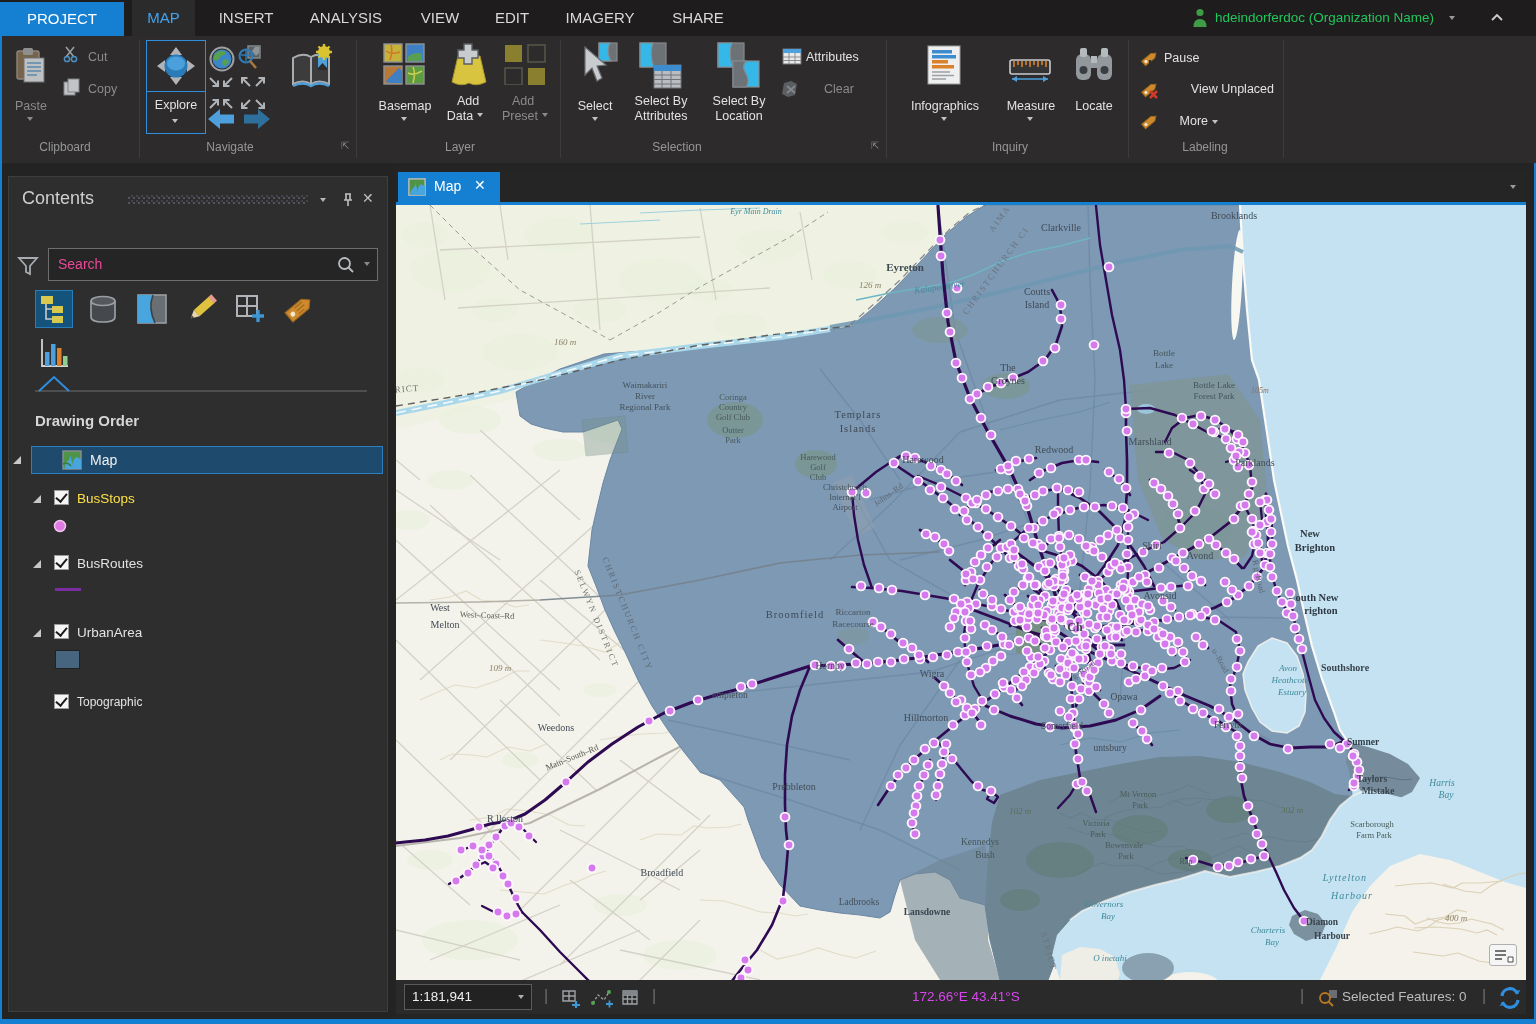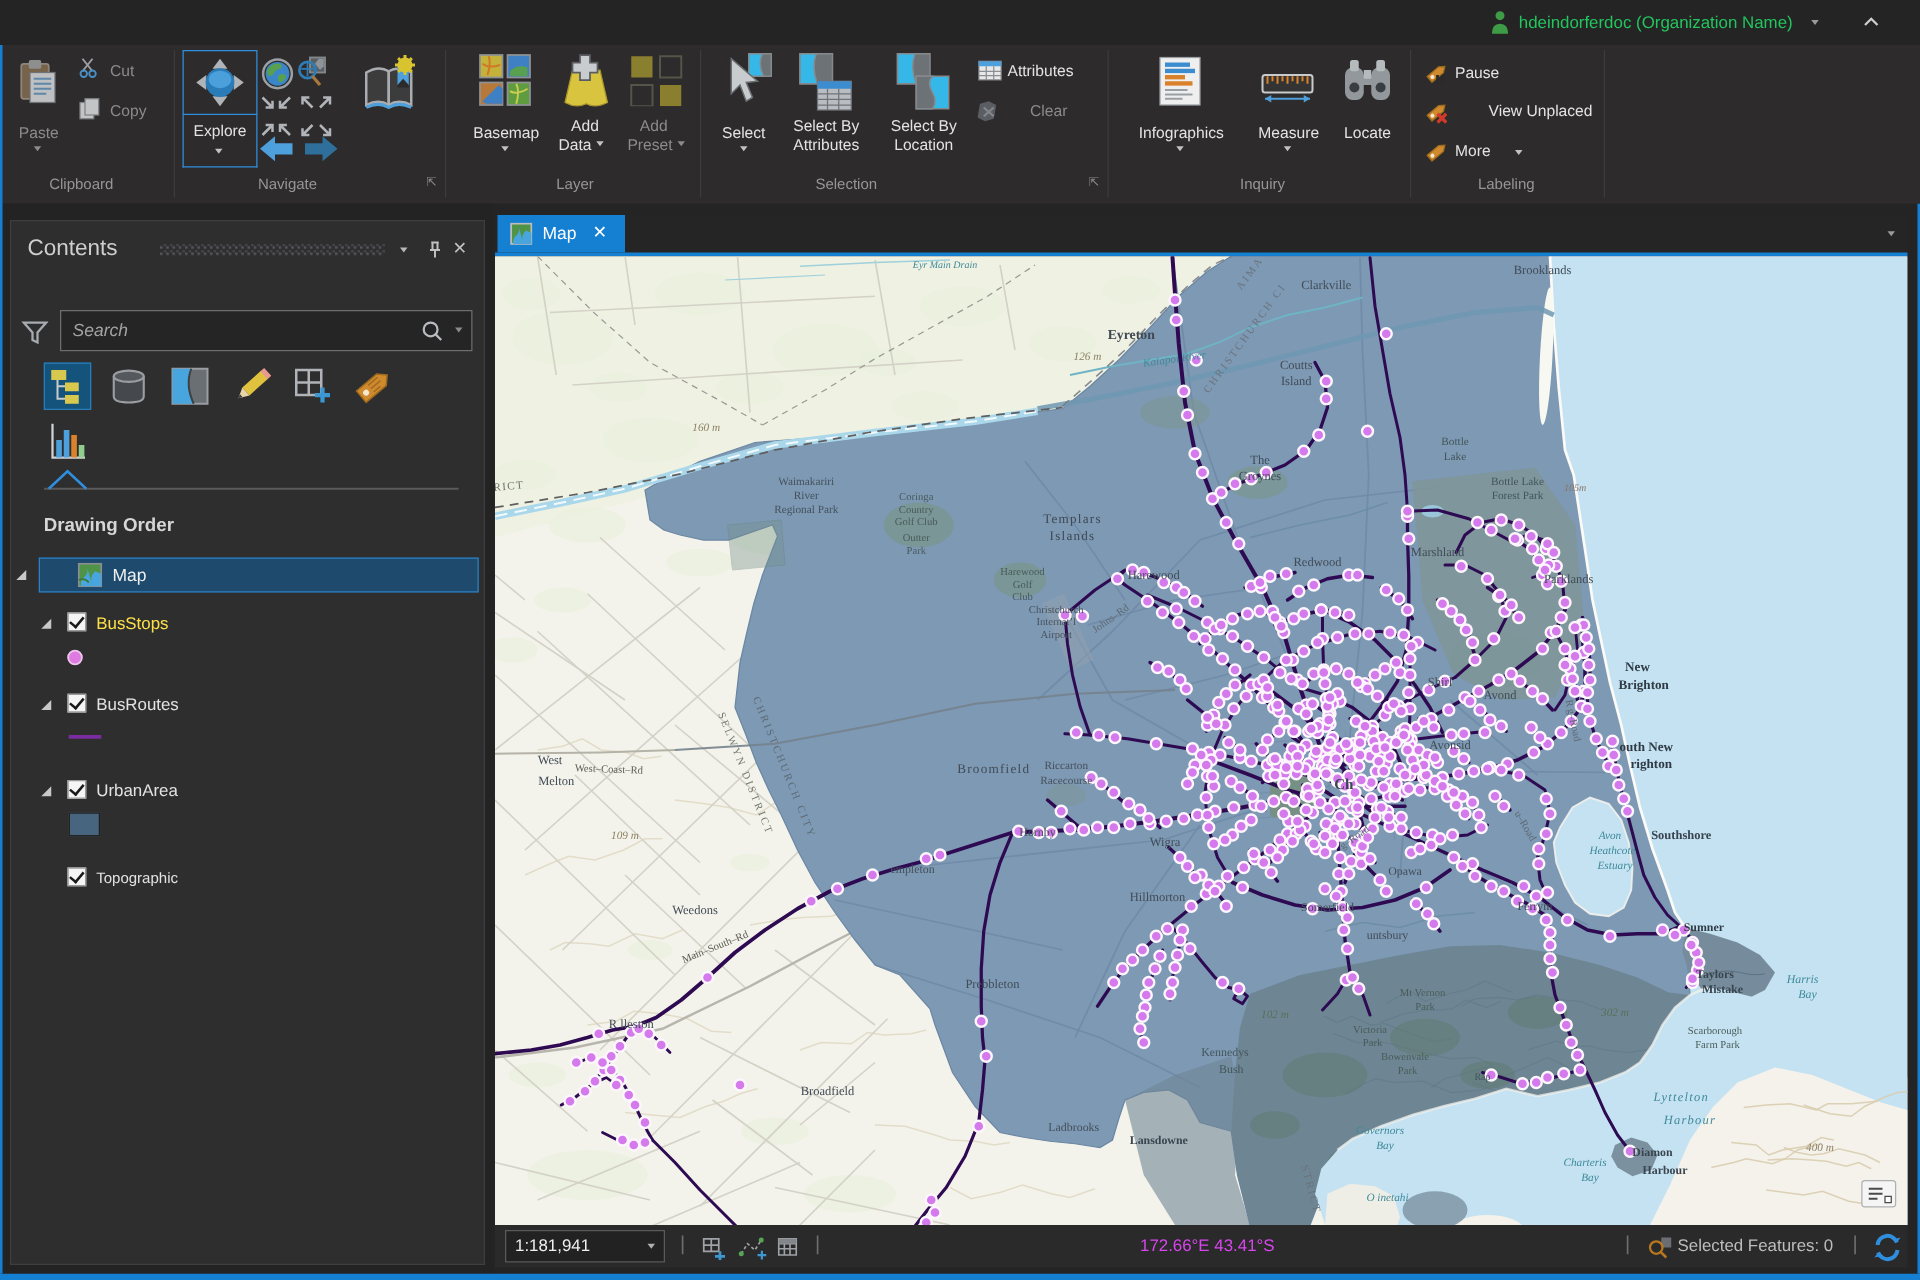--- a/index.html
+++ b/index.html
@@ -32,20 +32,30 @@
 
 #bleft{position:absolute;left:0;top:36px;width:2px;height:983px;background:#1580d2}
 #bright{position:absolute;left:1534px;top:163px;width:2px;height:856px;background:#1580d2}
 #bbottom{position:absolute;left:0;top:1019px;width:1536px;height:5px;background:#1580d2}
 .chk{position:absolute;width:15px;height:15px;background:#f5f5f5;border:1px solid #9a9a9a}
 .chk:after{content:"";position:absolute;left:3px;top:0px;width:5px;height:9px;border:solid #1a1a1a;border-width:0 2px 2px 0;transform:rotate(40deg)}
 </style></head>
 <body>
 <div id="app">
 
+<div id="tabstrip">
+  <div class="tab" id="tab-project">PROJECT</div>
+  <div class="tab" id="tab-map">MAP</div>
+  <div class="tab" style="left:208px;width:76px">INSERT</div>
+  <div class="tab" style="left:296px;width:100px">ANALYSIS</div>
+  <div class="tab" style="left:408px;width:64px">VIEW</div>
+  <div class="tab" style="left:482px;width:60px">EDIT</div>
+  <div class="tab" style="left:552px;width:96px">IMAGERY</div>
+  <div class="tab" style="left:658px;width:80px">SHARE</div>
+</div>
 <svg class="abs" style="left:1192px;top:8px" width="16" height="20" viewBox="0 0 16 20">
 <circle cx="8" cy="4.5" r="3.6" fill="#3f9c46"></circle>
 <path d="M1.5,19 q0,-8 6.5,-8 q6.5,0 6.5,8 Z" fill="#3f9c46"></path>
 </svg>
 <div class="abs" style="left:1215px;top:10px;font-size:13.5px;color:#22c55e">hdeindorferdoc (Organization Name)</div>
 <div class="caret" style="left:1449px;top:16px;border-top-color:#9a9a9a"></div>
 <svg class="abs" style="left:1490px;top:12px" width="14" height="10" viewBox="0 0 14 10">
       <path d="M2,8 L7,3 L12,8" fill="none" stroke="#cfcfcf" stroke-width="1.8"></path>
     </svg>
 
@@ -95,21 +105,21 @@
 <div class="rlabel dis" style="left:824px;top:82px;width:60px;text-align:left">Clear</div>
 
 <div class="rlabel" style="left:899px;top:99px;width:92px">Infographics</div>
 <div class="caret" style="left:941px;top:117px"></div>
 <div class="rlabel" style="left:998px;top:99px;width:66px">Measure</div>
 <div class="caret" style="left:1027px;top:117px"></div>
 <div class="rlabel" style="left:1066px;top:99px;width:56px">Locate</div>
 
 <div class="rlabel" style="left:1164px;top:51px;width:60px;text-align:left">Pause</div>
 <div class="rlabel" style="left:1164px;top:82px;width:110px;text-align:right">View Unplaced</div>
-<div class="rlabel" style="left:1164px;top:114px;width:44px;text-align:left">More</div>
+<div class="rlabel" style="left:1164px;top:114px;width:44px;text-align:right">More</div>
 <div class="caret" style="left:1212px;top:120px"></div>
 <svg class="abs" style="left:14px;top:46px" width="34" height="40" viewBox="0 0 34 40">
 <rect x="3" y="5" width="22" height="28" rx="2" fill="#77634a" stroke="#8e867e" stroke-width="1.4"></rect>
 <rect x="9" y="2" width="10" height="7" rx="1.5" fill="#8e8e8e"></rect>
 <rect x="10" y="12" width="20" height="24" fill="#bec0c2" stroke="#6f7377" stroke-width="1"></rect>
 <path d="M13,17 h14 M13,21 h14 M13,25 h14 M13,29 h10" stroke="#5e88aa" stroke-width="1.6"></path>
 </svg>
     <svg class="abs" style="left:62px;top:45px" width="20" height="18" viewBox="0 0 20 18">
 <path d="M4,2 L12,12 M12,2 L4,12" stroke="#9a9ea2" stroke-width="1.6"></path>
 <circle cx="5" cy="14" r="2.6" fill="none" stroke="#4a90c4" stroke-width="1.5"></circle>
@@ -286,21 +296,21 @@
 <svg class="abs" style="left:341px;top:192px" width="14" height="16" viewBox="0 0 14 16">
       <g stroke="#c0c0c0" stroke-width="1.6" fill="none">
         <path d="M4,2 h6 M5,2 v6 M9,2 v6 M3,8 h8 M7,8 v6"></path>
       </g>
     </svg>
 <div class="abs" style="left:362px;top:190px;color:#c0c0c0;font-size:14px">✕</div>
 <svg class="abs" style="left:17px;top:255px" width="22" height="22" viewBox="0 0 22 22">
 <path d="M2,3 L20,3 L13,11 L13,19 L9,17 L9,11 Z" fill="none" stroke="#a8acb0" stroke-width="1.8"></path>
 </svg>
 <div class="abs" style="left:48px;top:248px;width:330px;height:33px;background:#252525;border:1px solid #6e6e6e"></div>
-<div class="abs" style="left:58px;top:256px;font-size:14px;color:#a3a3a3;font-style:italic">Search</div>
+<div class="abs" style="left:58px;top:256px;font-size:14px;color:#ec4899;">Search</div>
 <svg class="abs" style="left:337px;top:256px" width="18" height="18" viewBox="0 0 18 18">
 <circle cx="7.5" cy="7.5" r="5.5" fill="none" stroke="#b8bcc0" stroke-width="1.8"></circle>
 <path d="M11.5,11.5 L16,16" stroke="#b8bcc0" stroke-width="1.8"></path>
 </svg>
 <div class="caret" style="left:364px;top:262px;border-top-color:#8a8a8a;border-left-width:3px;border-right-width:3px"></div>
 <div class="abs" style="left:35px;top:290px;width:38px;height:38px;background:#14547c;border:1px solid #2a7cb9"></div>
     <svg class="abs" style="left:35px;top:290px" width="38" height="38" viewBox="0 0 38 38">
 <rect x="6" y="6" width="12" height="8" fill="#d9c84e"></rect>
 <rect x="17" y="16" width="11" height="7" fill="#d9c84e"></rect>
 <rect x="17" y="26" width="11" height="7" fill="#d9c84e"></rect>

